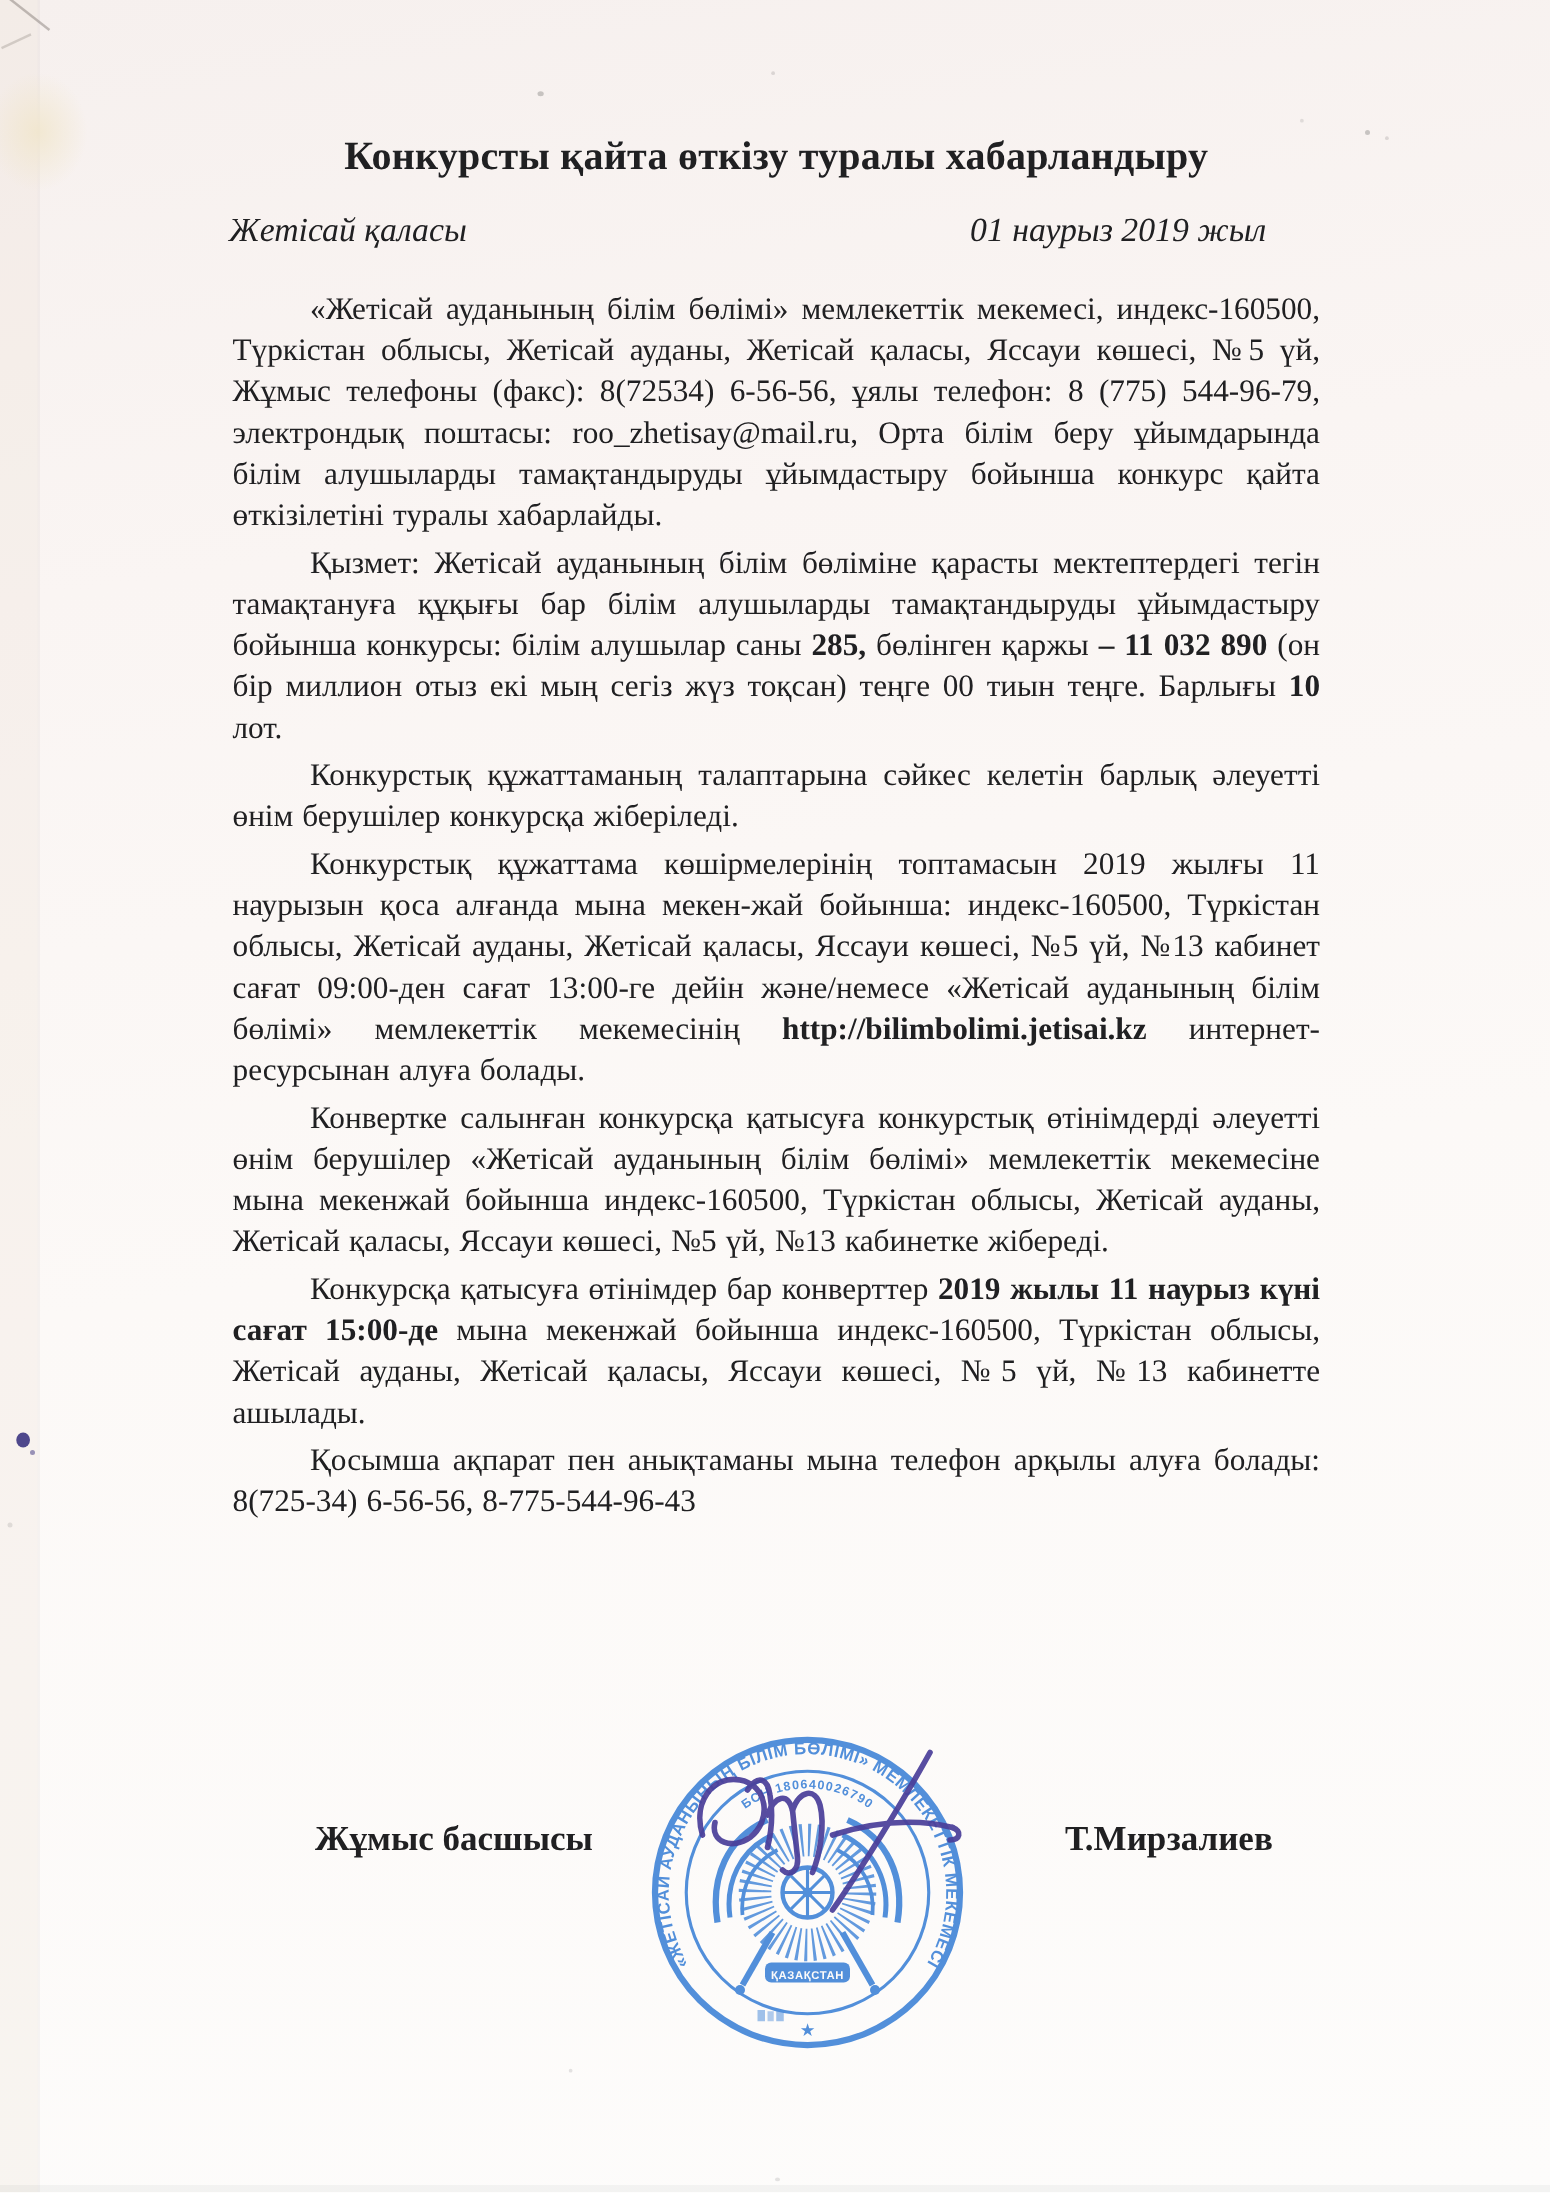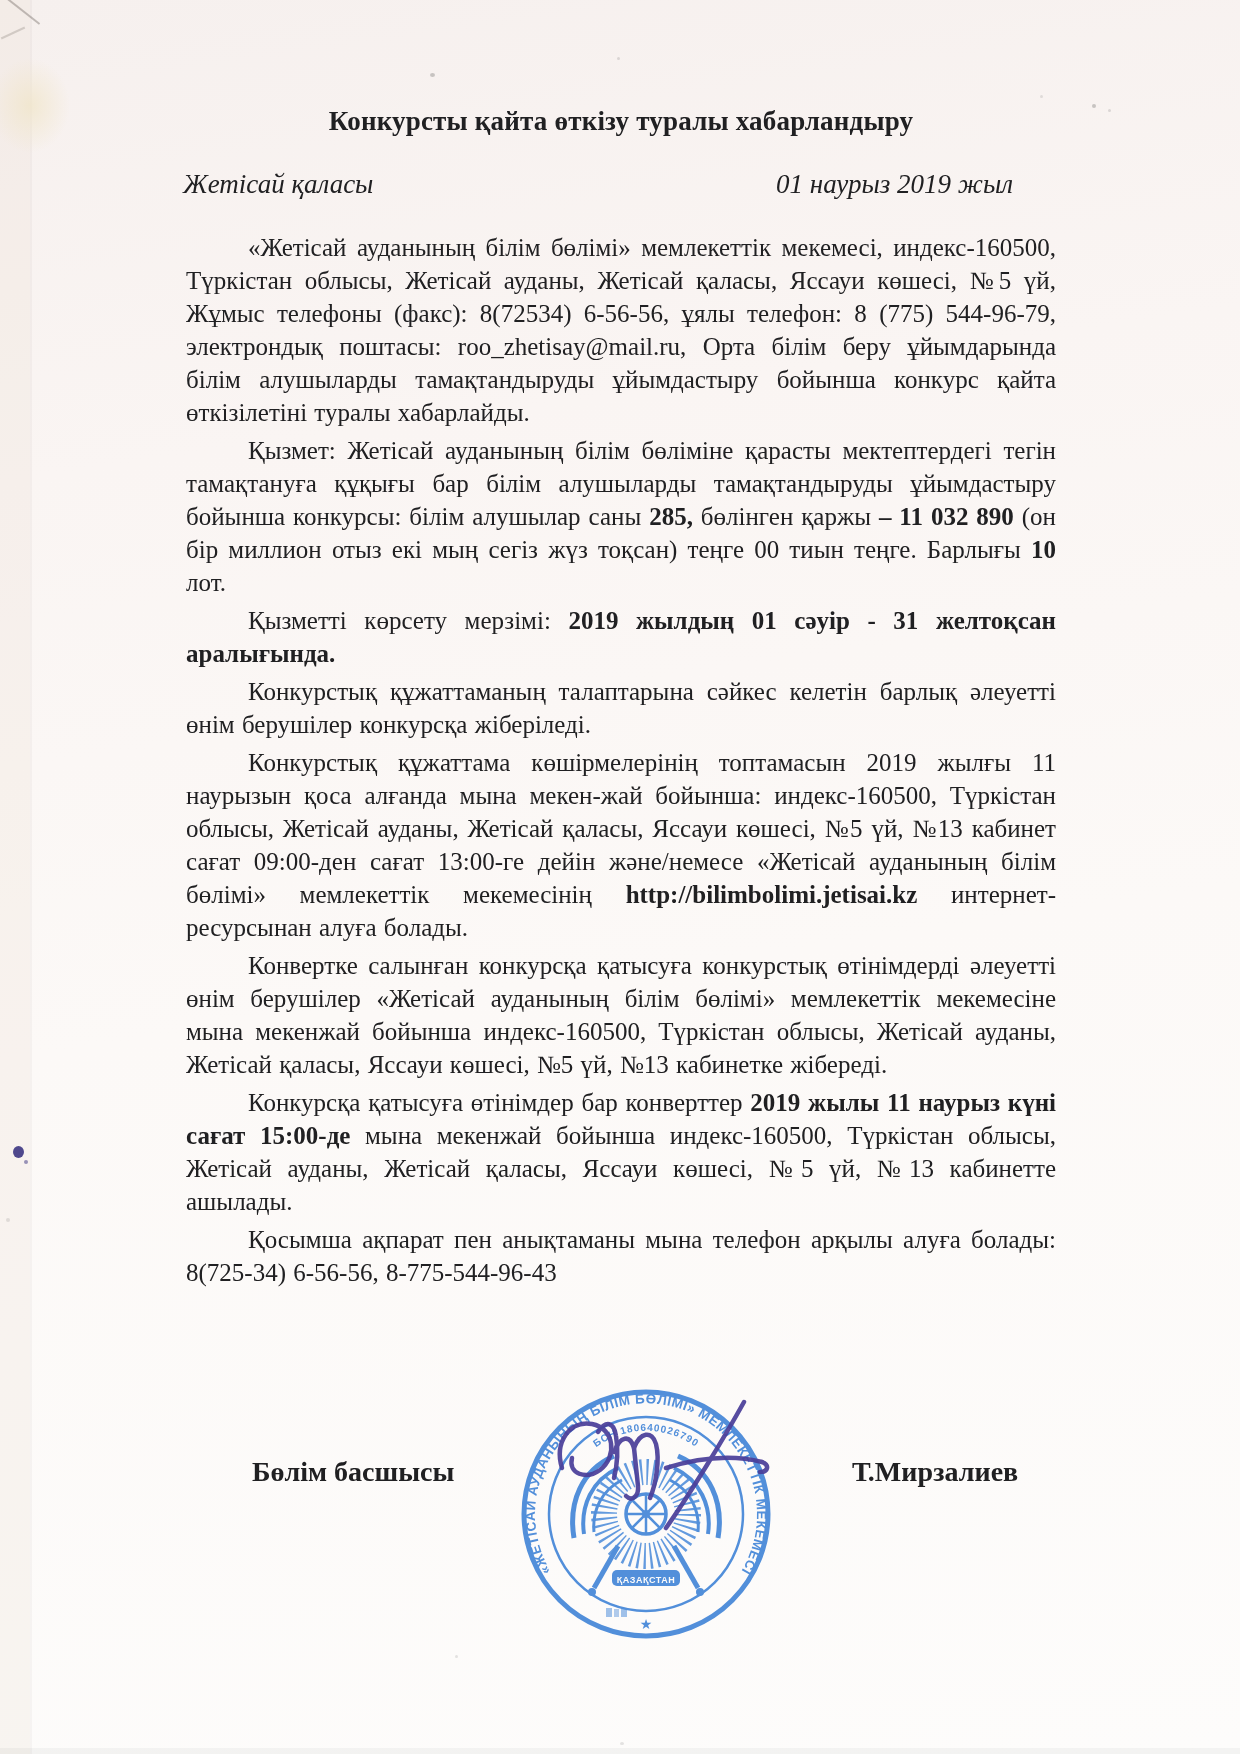--- a/index.html
+++ b/index.html
@@ -18,21 +18,21 @@
   .scratch1{position:absolute;left:2px;top:10px;width:42px;height:2px;background:rgba(90,80,75,0.35);transform:rotate(38deg);}
   .scratch2{position:absolute;left:0px;top:32px;width:26px;height:2px;background:rgba(90,80,75,0.22);transform:rotate(-25deg);}
   .blotch{position:absolute;left:-10px;top:58px;width:80px;height:95px;border-radius:50%;
     background:radial-gradient(closest-side,rgba(240,229,200,0.75),rgba(240,229,200,0));}
   .ink-dot{position:absolute;left:13px;top:1146px;width:11px;height:12px;border-radius:50%;background:#37307e;opacity:.88;}
   .ink-dot2{position:absolute;left:24px;top:1160px;width:4px;height:4px;border-radius:50%;background:#37307e;opacity:.5;}
   .speck{position:absolute;border-radius:50%;background:rgba(110,108,105,0.35);}
   
   .title{
     position:absolute;left:180px;top:106px;width:882px;margin:0;
-    text-align:center;font-size:27px;font-weight:bold;letter-spacing:.2px;
+    text-align:center;font-size:32px;font-weight:bold;letter-spacing:.2px;
   }
   .dateline{
     position:absolute;left:183px;top:169px;width:830px;
     display:flex;justify-content:space-between;font-size:27px;font-style:italic;
   }
   .body{
     position:absolute;left:181px;top:226px;width:880px;
     font-size:25px;line-height:33px;text-align:justify;word-spacing:1px;
   }
   .para{margin:5px;text-indent:62px;}
@@ -67,29 +67,28 @@
   <h1 class="title">Конкурсты қайта өткізу туралы хабарландыру</h1>
 
   <div class="dateline">
     <span>Жетісай қаласы</span>
     <span>01 наурыз  2019 жыл</span>
   </div>
 
   <div class="body" id="doc-body">
       <p class="para"><span>«Жетісай ауданының білім бөлімі» мемлекеттік мекемесі, индекс-160500, Түркістан облысы, Жетісай ауданы, Жетісай қаласы, Яссауи көшесі, №5 үй, Жұмыс телефоны (факс): 8(72534) 6-56-56, ұялы телефон: 8 (775) 544-96-79, электрондық поштасы: roo_zhetisay@mail.ru, Орта білім беру ұйымдарында білім алушыларды тамақтандыруды ұйымдастыру бойынша конкурс қайта өткізілетіні туралы хабарлайды.</span></p>
       <p class="para"><span>Қызмет: Жетісай ауданының білім бөліміне қарасты мектептердегі тегін тамақтануға құқығы бар білім алушыларды тамақтандыруды ұйымдастыру бойынша конкурсы: білім алушылар саны </span><span class="b">285,</span><span> бөлінген қаржы </span><span class="b">– 11 032 890</span><span> (он бір миллион отыз екі мың сегіз жүз тоқсан) теңге 00 тиын теңге. Барлығы </span><span class="b">10</span><span> лот.</span></p>
-      <p class="para"><span>Қызметті көрсету мерзімі: </span><span class="b">2019 жылдың 01 сәуір - 31 желтоқсан аралығында.</span></p>
       <p class="para"><span>Конкурстық құжаттаманың талаптарына сәйкес келетін барлық әлеуетті өнім берушілер конкурсқа жіберіледі.</span></p>
       <p class="para"><span>Конкурстық құжаттама көшірмелерінің топтамасын 2019 жылғы 11 наурызын  қоса алғанда мына мекен-жай бойынша: индекс-160500, Түркістан облысы, Жетісай ауданы, Жетісай қаласы, Яссауи көшесі, №5 үй, №13 кабинет сағат 09:00-ден сағат 13:00-ге дейін және/немесе «Жетісай ауданының білім бөлімі» мемлекеттік мекемесінің </span><span class="b">http://bilimbolimi.jetisai.kz</span><span> интернет-ресурсынан алуға болады.</span></p>
       <p class="para"><span>Конвертке салынған конкурсқа қатысуға конкурстық өтінімдерді әлеуетті өнім берушілер «Жетісай ауданының білім бөлімі» мемлекеттік мекемесіне мына мекенжай бойынша индекс-160500, Түркістан облысы, Жетісай ауданы, Жетісай қаласы, Яссауи көшесі, №5 үй, №13 кабинетке жібереді.</span></p>
       <p class="para"><span>Конкурсқа қатысуға өтінімдер бар конверттер </span><span class="b">2019 жылы 11 наурыз күні сағат 15:00-де</span><span> мына мекенжай бойынша индекс-160500, Түркістан облысы, Жетісай ауданы, Жетісай қаласы, Яссауи көшесі, №5 үй, №13 кабинетте ашылады.</span></p>
       <p class="para"><span>Қосымша ақпарат пен анықтаманы мына телефон арқылы алуға болады: 8(725-34) 6-56-56, 8-775-544-96-43</span></p>
     </div>
 
-  <span class="sig-role">Бөлім басшысы</span>
+  <span class="sig-role">Жұмыс басшысы</span>
   <span class="sig-name">Т.Мирзалиев</span>
 
   <svg class="stamp" viewBox="0 0 256 256">
     <g stroke="#4486d8" fill="none">
       <circle cx="128" cy="128" r="122" stroke-width="5"></circle>
       <circle cx="128" cy="128" r="97" stroke-width="2.5"></circle>
 
       <circle cx="128" cy="128" r="42" stroke-width="26" stroke-dasharray="2 4" opacity=".9"></circle>
 
       <circle cx="128" cy="128" r="20" stroke-width="3.5" fill="#fdfcfb"></circle>

